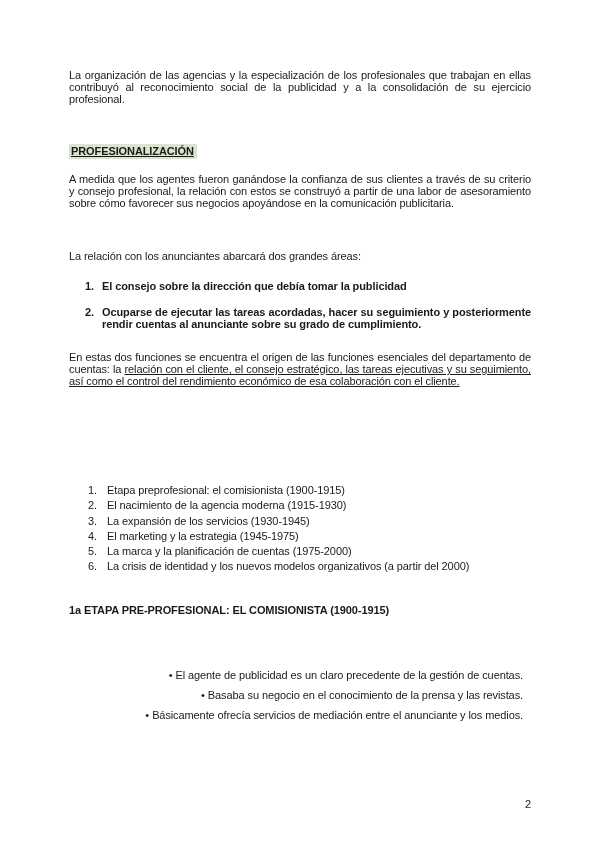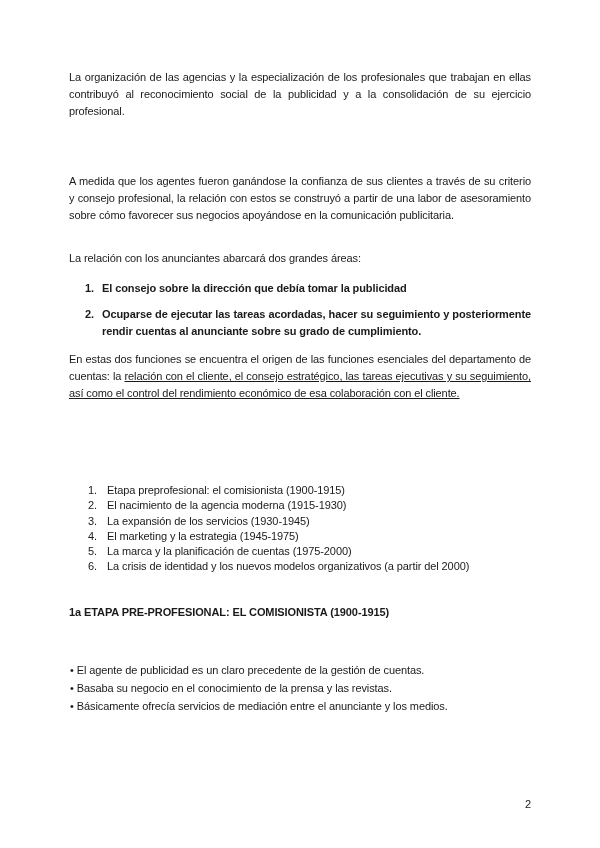--- a/index.html
+++ b/index.html
@@ -16,58 +16,61 @@
     font-family: "Liberation Sans", "DejaVu Sans", sans-serif;
     color: var(--ink, #1a1a1a);
     letter-spacing: -0.1px;
   }
   .block {
     position: absolute;
     left: 69px;
     width: 462px;
     margin: 0;
     font-size: 11px;
-    line-height: 17px;
+    line-height: 12px;
   }
   .just { text-align: justify; }
   .hl {
     background: var(--hl, #d9e5cf);
     font-weight: bold;
     text-decoration: underline;
     padding: 1px 3px 2px 2px;
   }
   .subhead { font-weight: bold; }
   .u { text-decoration: underline; margin-top: 9px; }
   .row { display: flex; margin: 0; }
   .num-areas { padding-left: 16px; width: 446px; }
   .num-areas .num { flex: 0 0 17px; font-weight: bold; }
   .num-areas .numtext { flex: 1; text-align: justify; font-weight: bold; }
   .num-etapas { line-height: 15.3px; }
   .num-etapas .row { padding-left: 19px; }
   .num-etapas .num { flex: 0 0 19px; font-weight: normal; }
   .num-etapas .numtext { flex: 1; }
-  .bullets p { margin: 1px; }
+  .bullets p { margin: 8px; text-align: right; }
   .bul { margin-right: 3px; }
   .pagenum {
     position: absolute;
     top: 796px;
     left: 469px;
     width: 62px;
     text-align: right;
     font-size: 11px;
     line-height: 16px;
   }
 </style>
 </head>
 <body>
 
 <div class="page">
 
   <p class="block just" style="top:69px">La organización de las agencias y la especialización de los profesionales que trabajan en ellas contribuyó al reconocimiento social de la publicidad y a la consolidación de su ejercicio profesional.</p>
 
+  <div class="block" style="top:145px">
+    <span class="hl">PROFESIONALIZACIÓN</span>
+  </div>
 
   <p class="block just" style="top:173px">A medida que los agentes fueron ganándose la confianza de sus clientes a través de su criterio y consejo profesional, la relación con estos se construyó a partir de una labor de asesoramiento sobre cómo favorecer sus negocios apoyándose en la comunicación publicitaria.</p>
 
   <p class="block" style="top:250px">La relación con los anunciantes abarcará dos grandes áreas:</p>
 
   <div class="block row num-areas" style="top:280px">
     <span class="num">1.</span>
     <span class="numtext">El consejo sobre la dirección que debía tomar la publicidad</span>
   </div>
 

